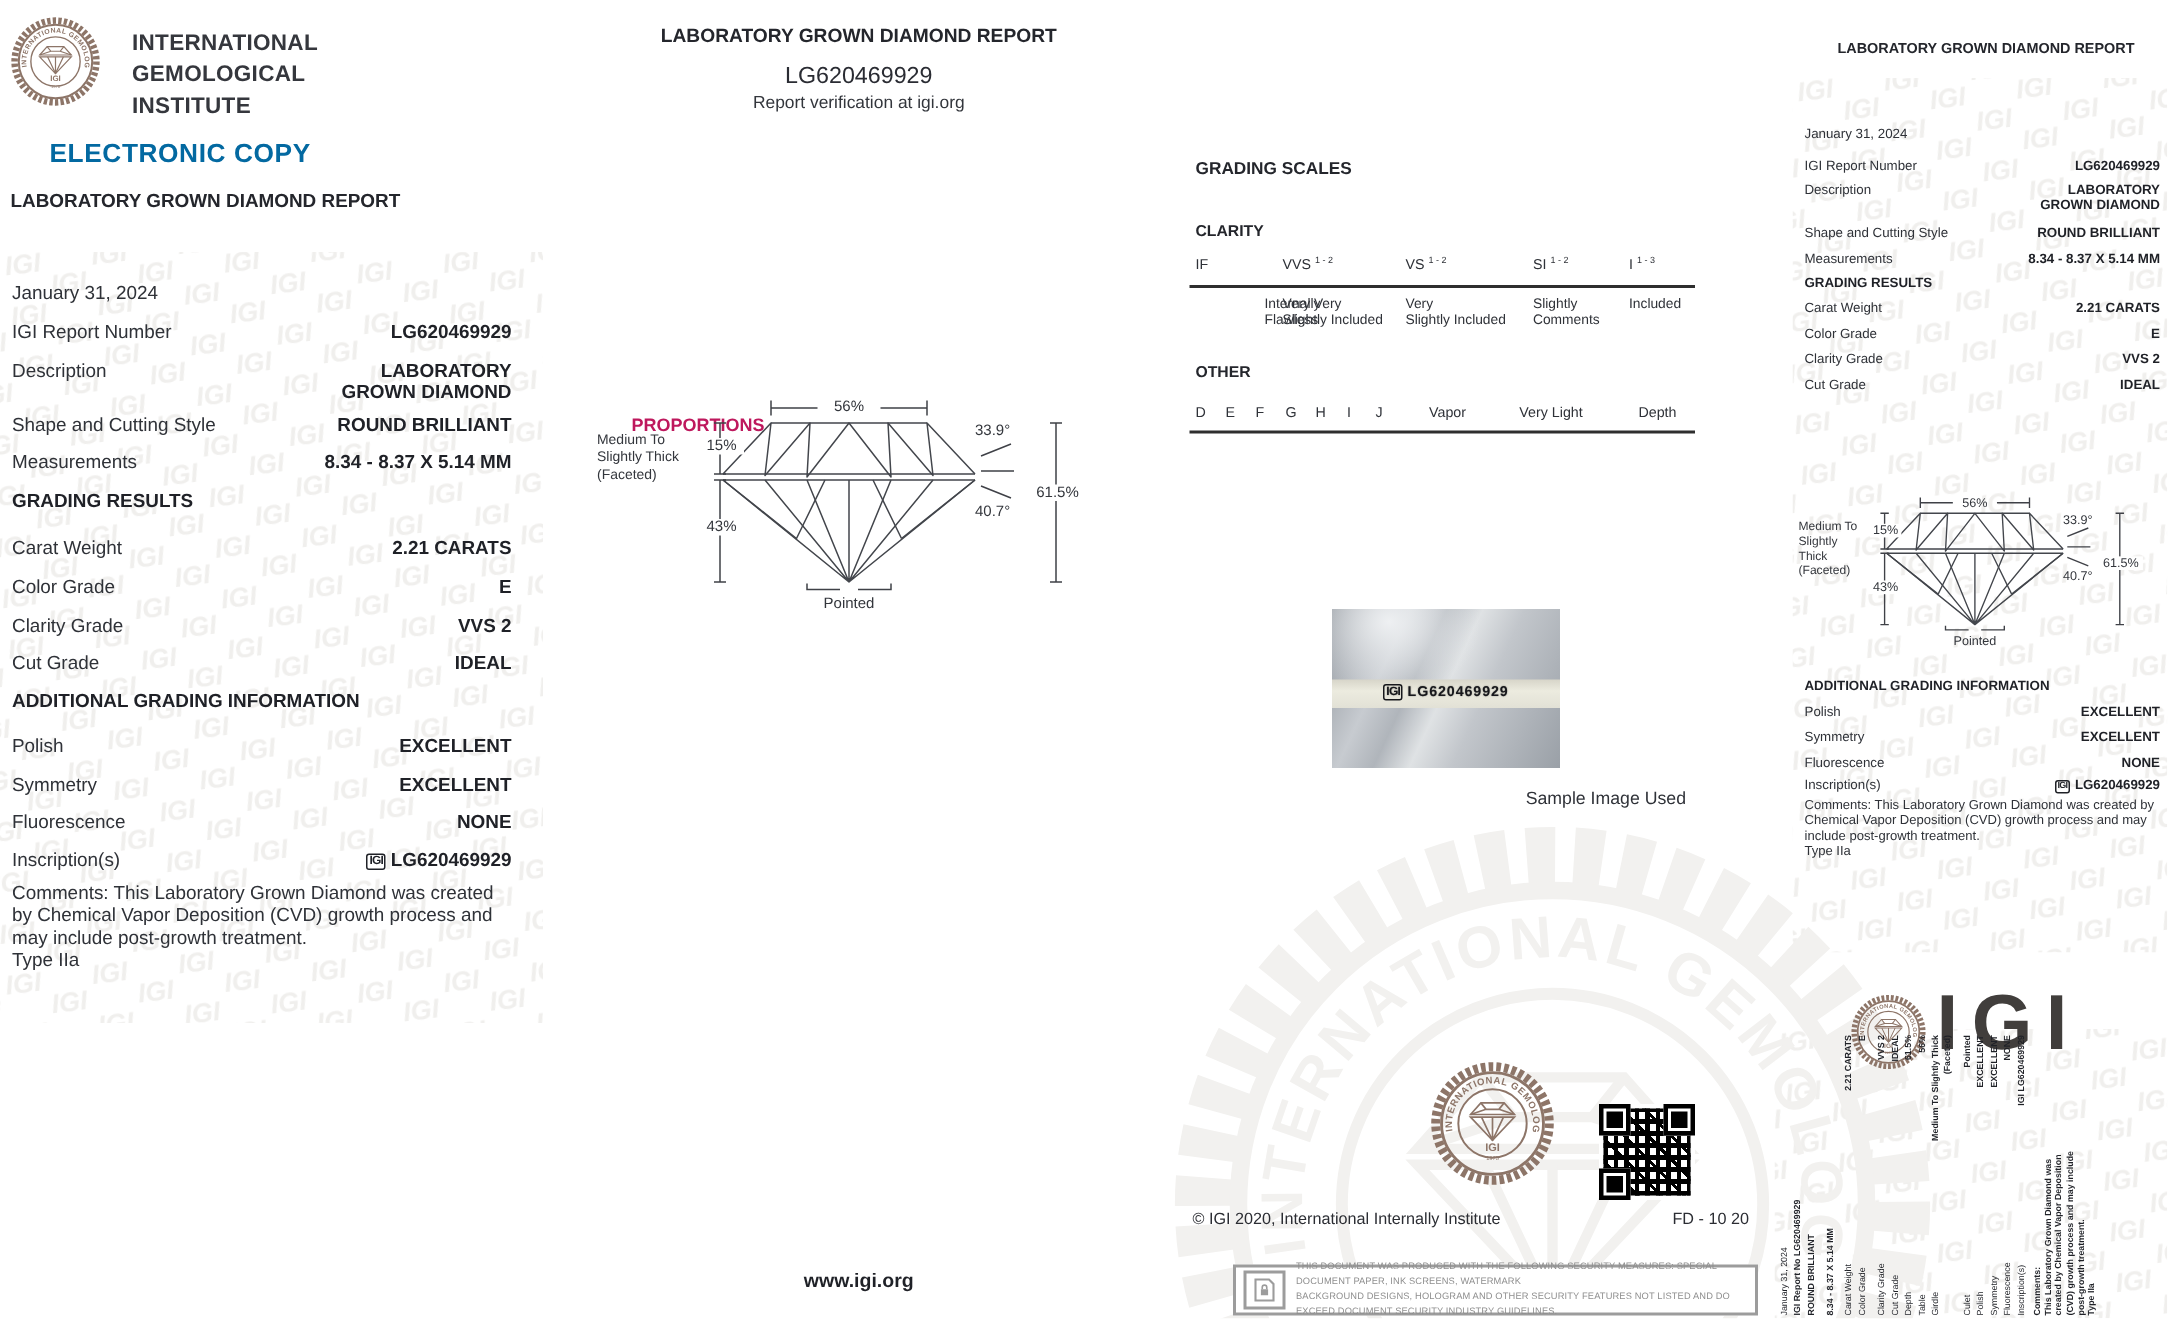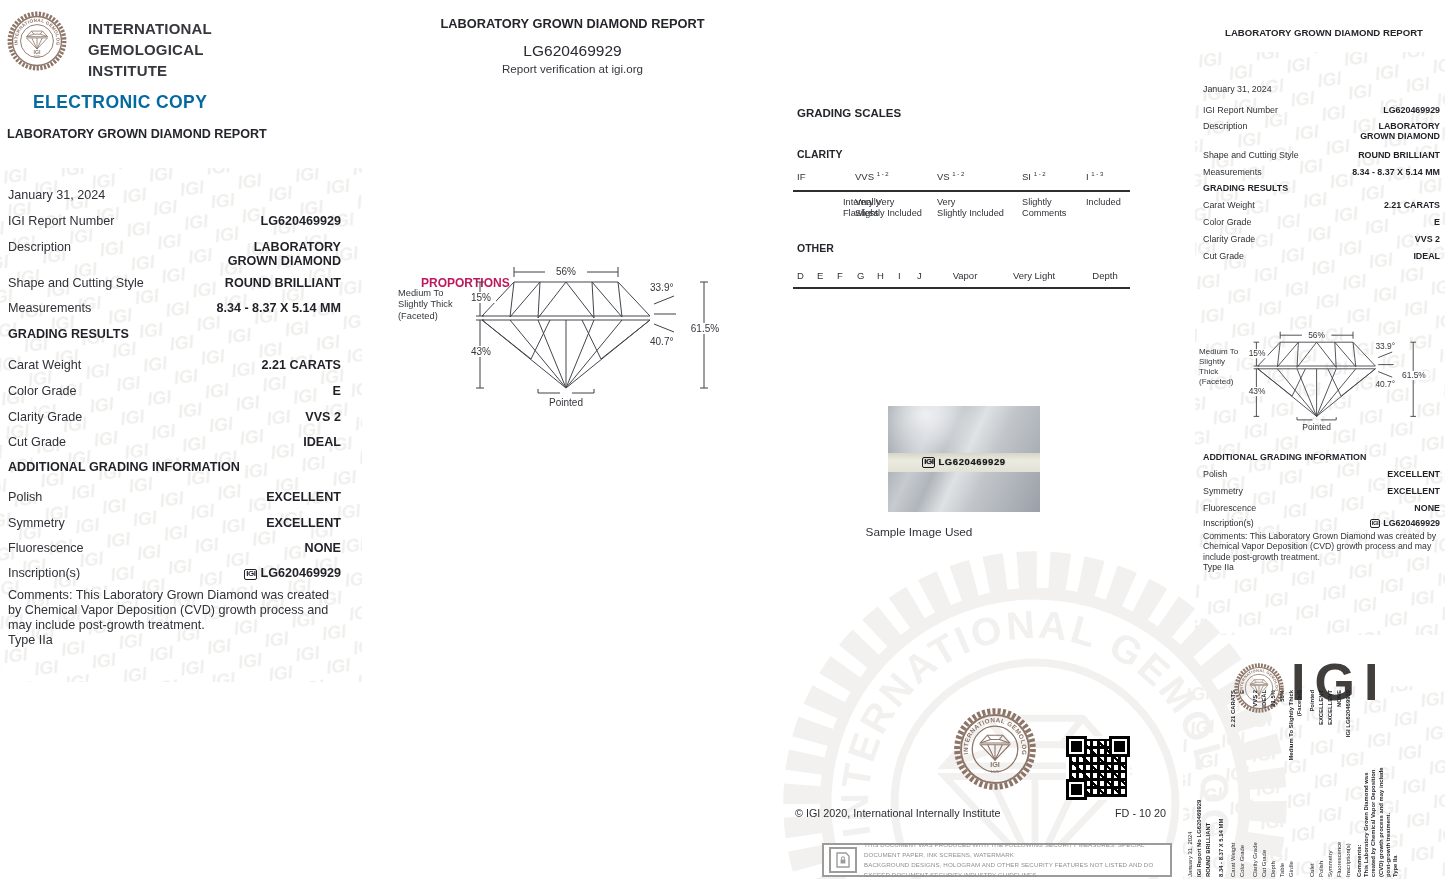--- a/index.html
+++ b/index.html
@@ -59,21 +59,21 @@
   .crange{position:absolute;top:270px;font-size:9.5px;color:#2F3238;text-align:center;}
   .sampimg{left:888px;top:406px;width:152px;height:106px;z-index:1;
     background:
       radial-gradient(ellipse at 25% 8%, #eef0f2 0%, rgba(238,240,242,0) 38%),
       linear-gradient(115deg,#8f959c 0%,#c7cbd0 26%,#b0b5bb 38%,#dfe2e4 50%,#c2c6cb 64%,#9aa0a7 100%);}
   .girdleband{position:absolute;left:0;top:44%;width:100%;height:18%;
     background:linear-gradient(180deg,#d7d5c9 0%,#ecebdf 40%,#e2e1d6 100%);
     display:flex;align-items:center;justify-content:center;}
   .girdletxt{font-size:9.5px;font-weight:bold;color:#17181c;letter-spacing:.6px;
     text-shadow:0 0 1px rgba(20,20,20,.55);}
-  .scap{left:804px;top:525px;width:230px;font-size:11.8px;text-align:center;color:#2F3238;z-index:1;}
+  .scap{left:894px;top:525px;width:230px;font-size:11.8px;text-align:right;color:#2F3238;z-index:1;}
   .cpy{left:795px;top:807px;font-size:10.8px;color:#2B2D33;z-index:2;}
   .fdcode{left:1098px;top:807px;width:68px;font-size:10.8px;text-align:right;color:#2B2D33;z-index:2;}
   .secbar{left:822px;top:843px;width:346px;height:30px;background:#fff;border:2px solid #9C9C9C;
           display:flex;align-items:center;z-index:2;}
   .lockbox{width:24px;height:22px;border:2px solid #9C9C9C;margin:0 7px 0 5px;flex:0 0 auto;
            display:flex;align-items:center;justify-content:center;}
   .sectxt{font-size:6.2px;color:#8F8F8F;line-height:1.6;letter-spacing:.1px;}
   .qr{left:1066px;top:736px;width:64px;height:64px;background:#fff;z-index:2;}
   .qrin{position:absolute;inset:3px;
     background:
@@ -238,20 +238,21 @@
     <span class="plb lb-table">56%</span>
     <span class="plb lb-crownh wbg">15%</span>
     <span class="plb lb-pavd wbg">43%</span>
     <span class="plb lb-girdle">Medium To Slightly Thick (Faceted)</span>
     <span class="plb lb-cang">33.9°</span>
     <span class="plb lb-pang">40.7°</span>
     <span class="plb lb-depth wbg">61.5%</span>
     <span class="plb lb-culet">Pointed</span>
   </div>
 
+  <div class="abs bsite">www.igi.org</div>
 
   <div class="abs gs-title">GRADING SCALES</div>
   <div class="abs cl-title">CLARITY</div>
 
   <span class="code" style="left:797px"><span>IF</span><sup></sup></span>
   <span class="code" style="left:855px"><span>VVS</span> <sup>1 - 2</sup></span>
   <span class="code" style="left:937px"><span>VS</span> <sup>1 - 2</sup></span>
   <span class="code" style="left:1022px"><span>SI</span> <sup>1 - 2</sup></span>
   <span class="code" style="left:1086px"><span>I</span> <sup>1 - 3</sup></span>
   <div class="sline" style="top:190px"></div>

